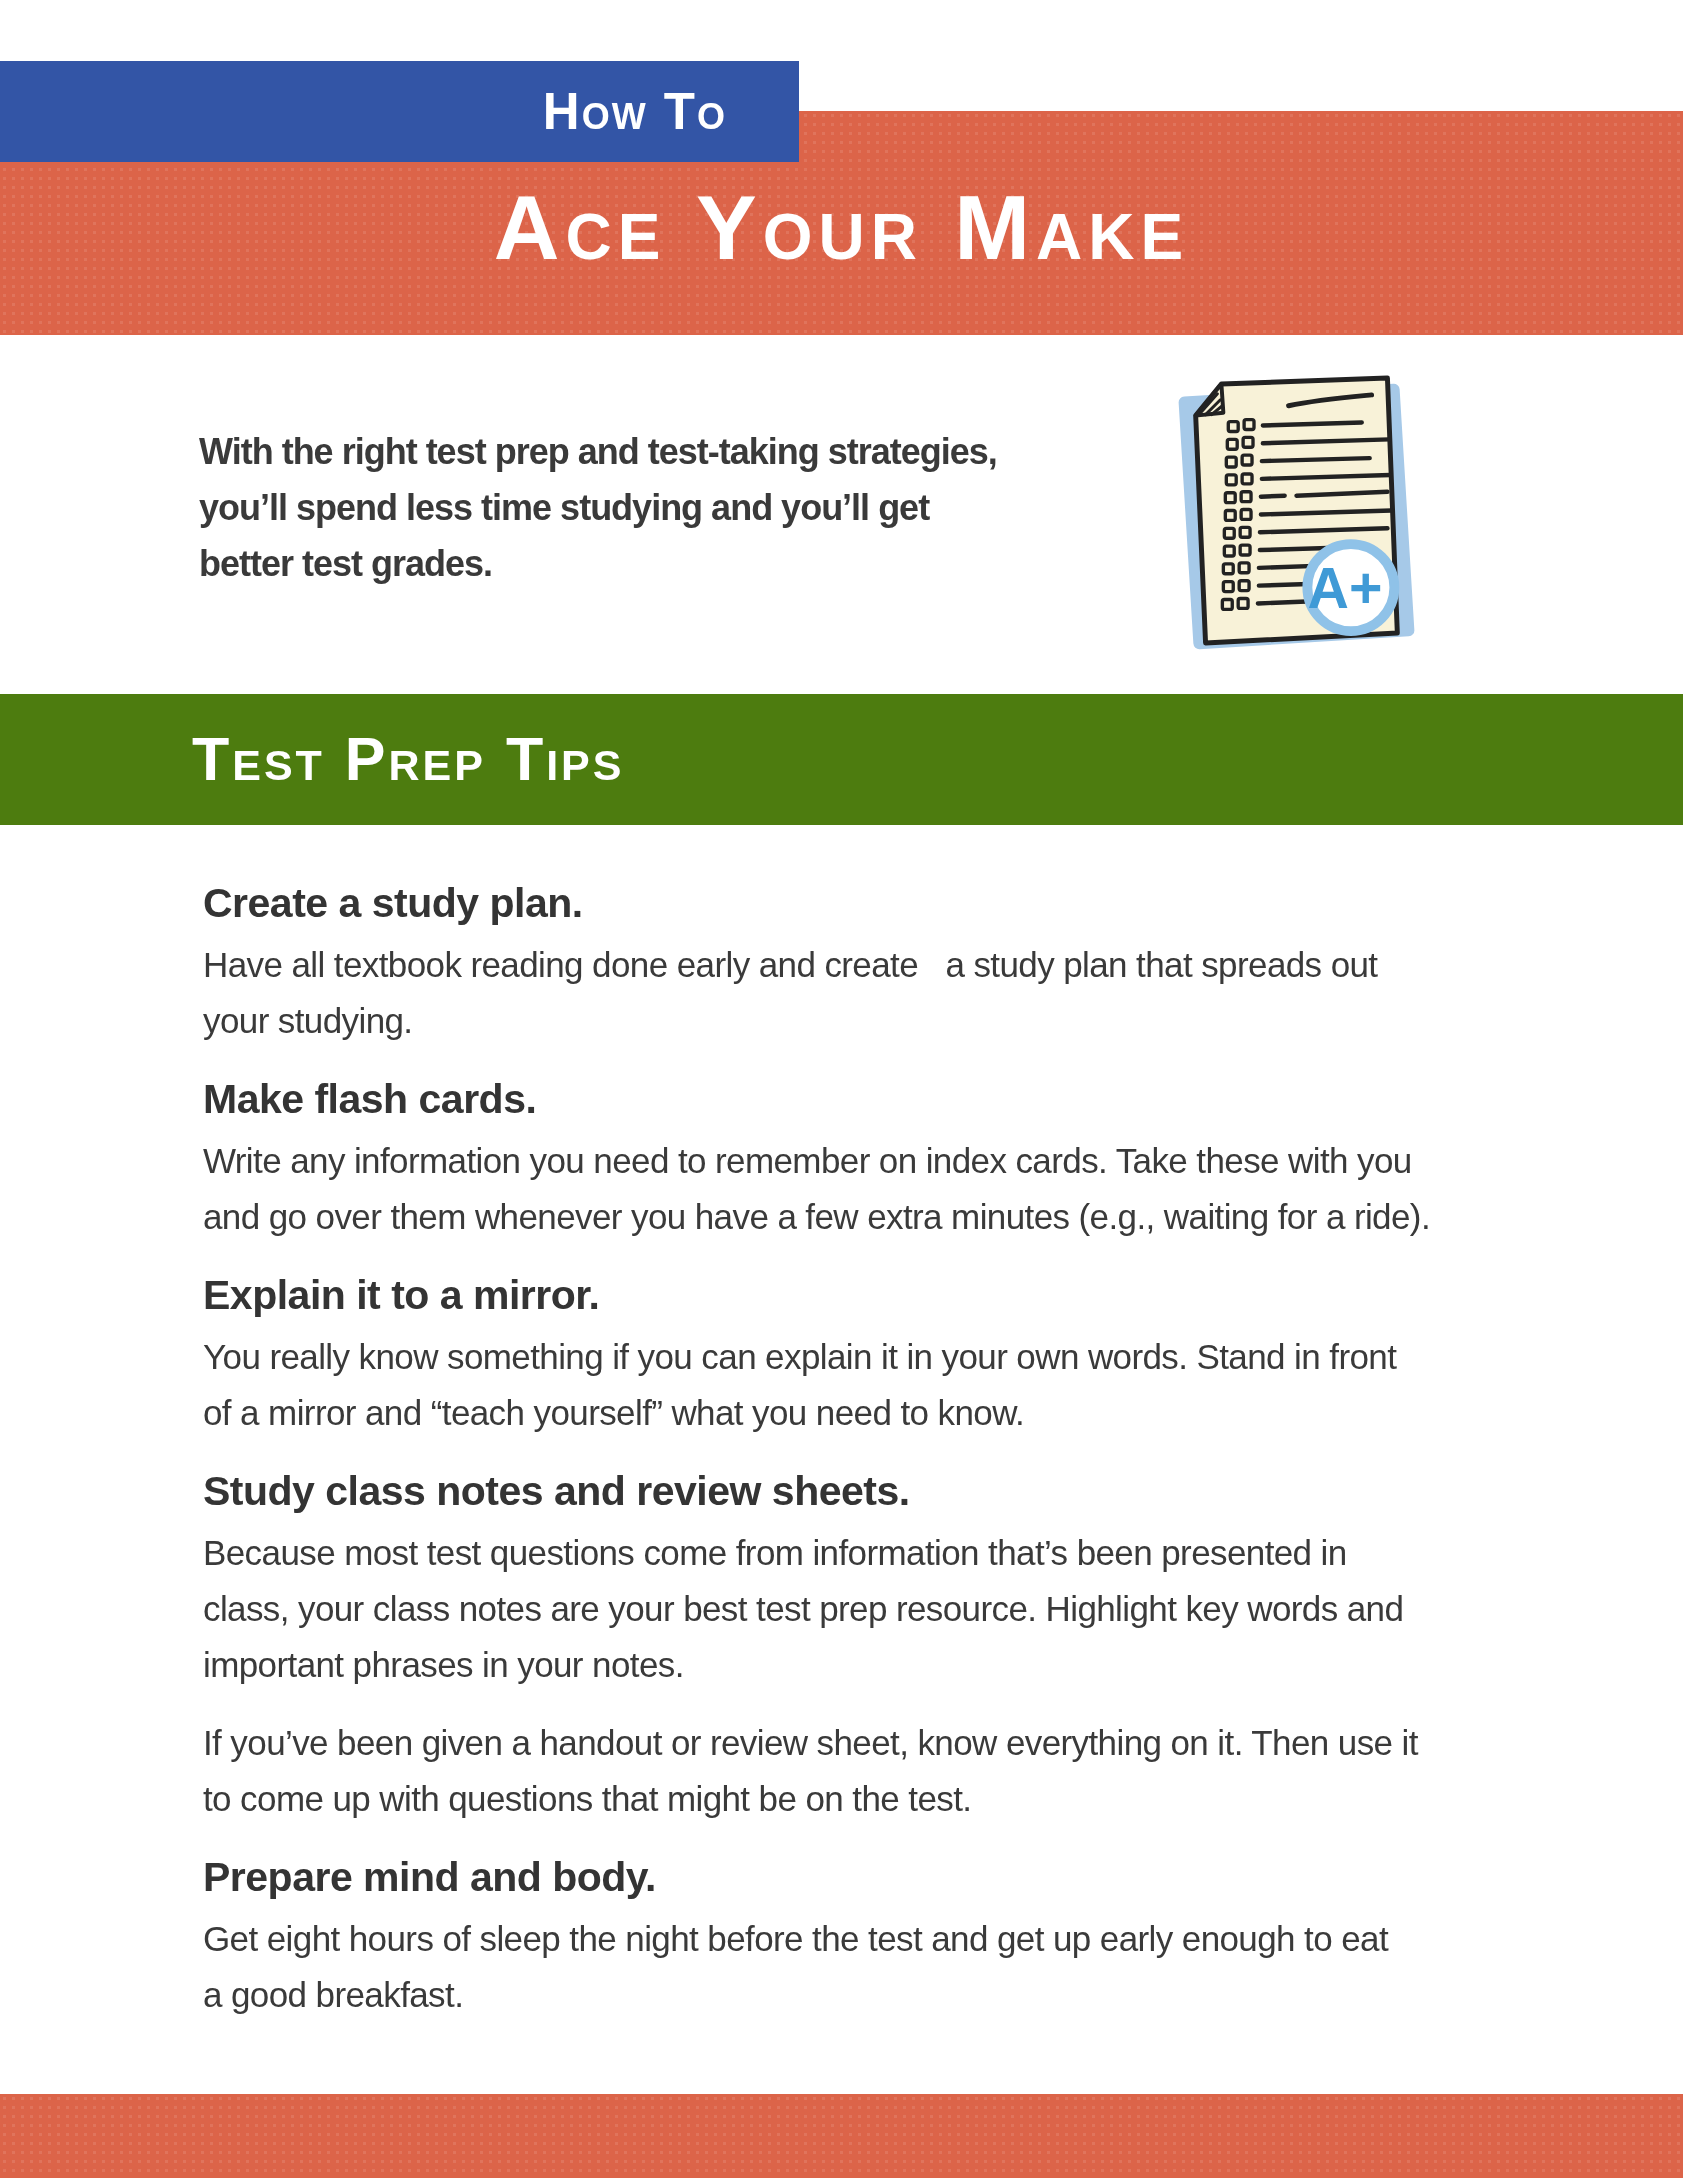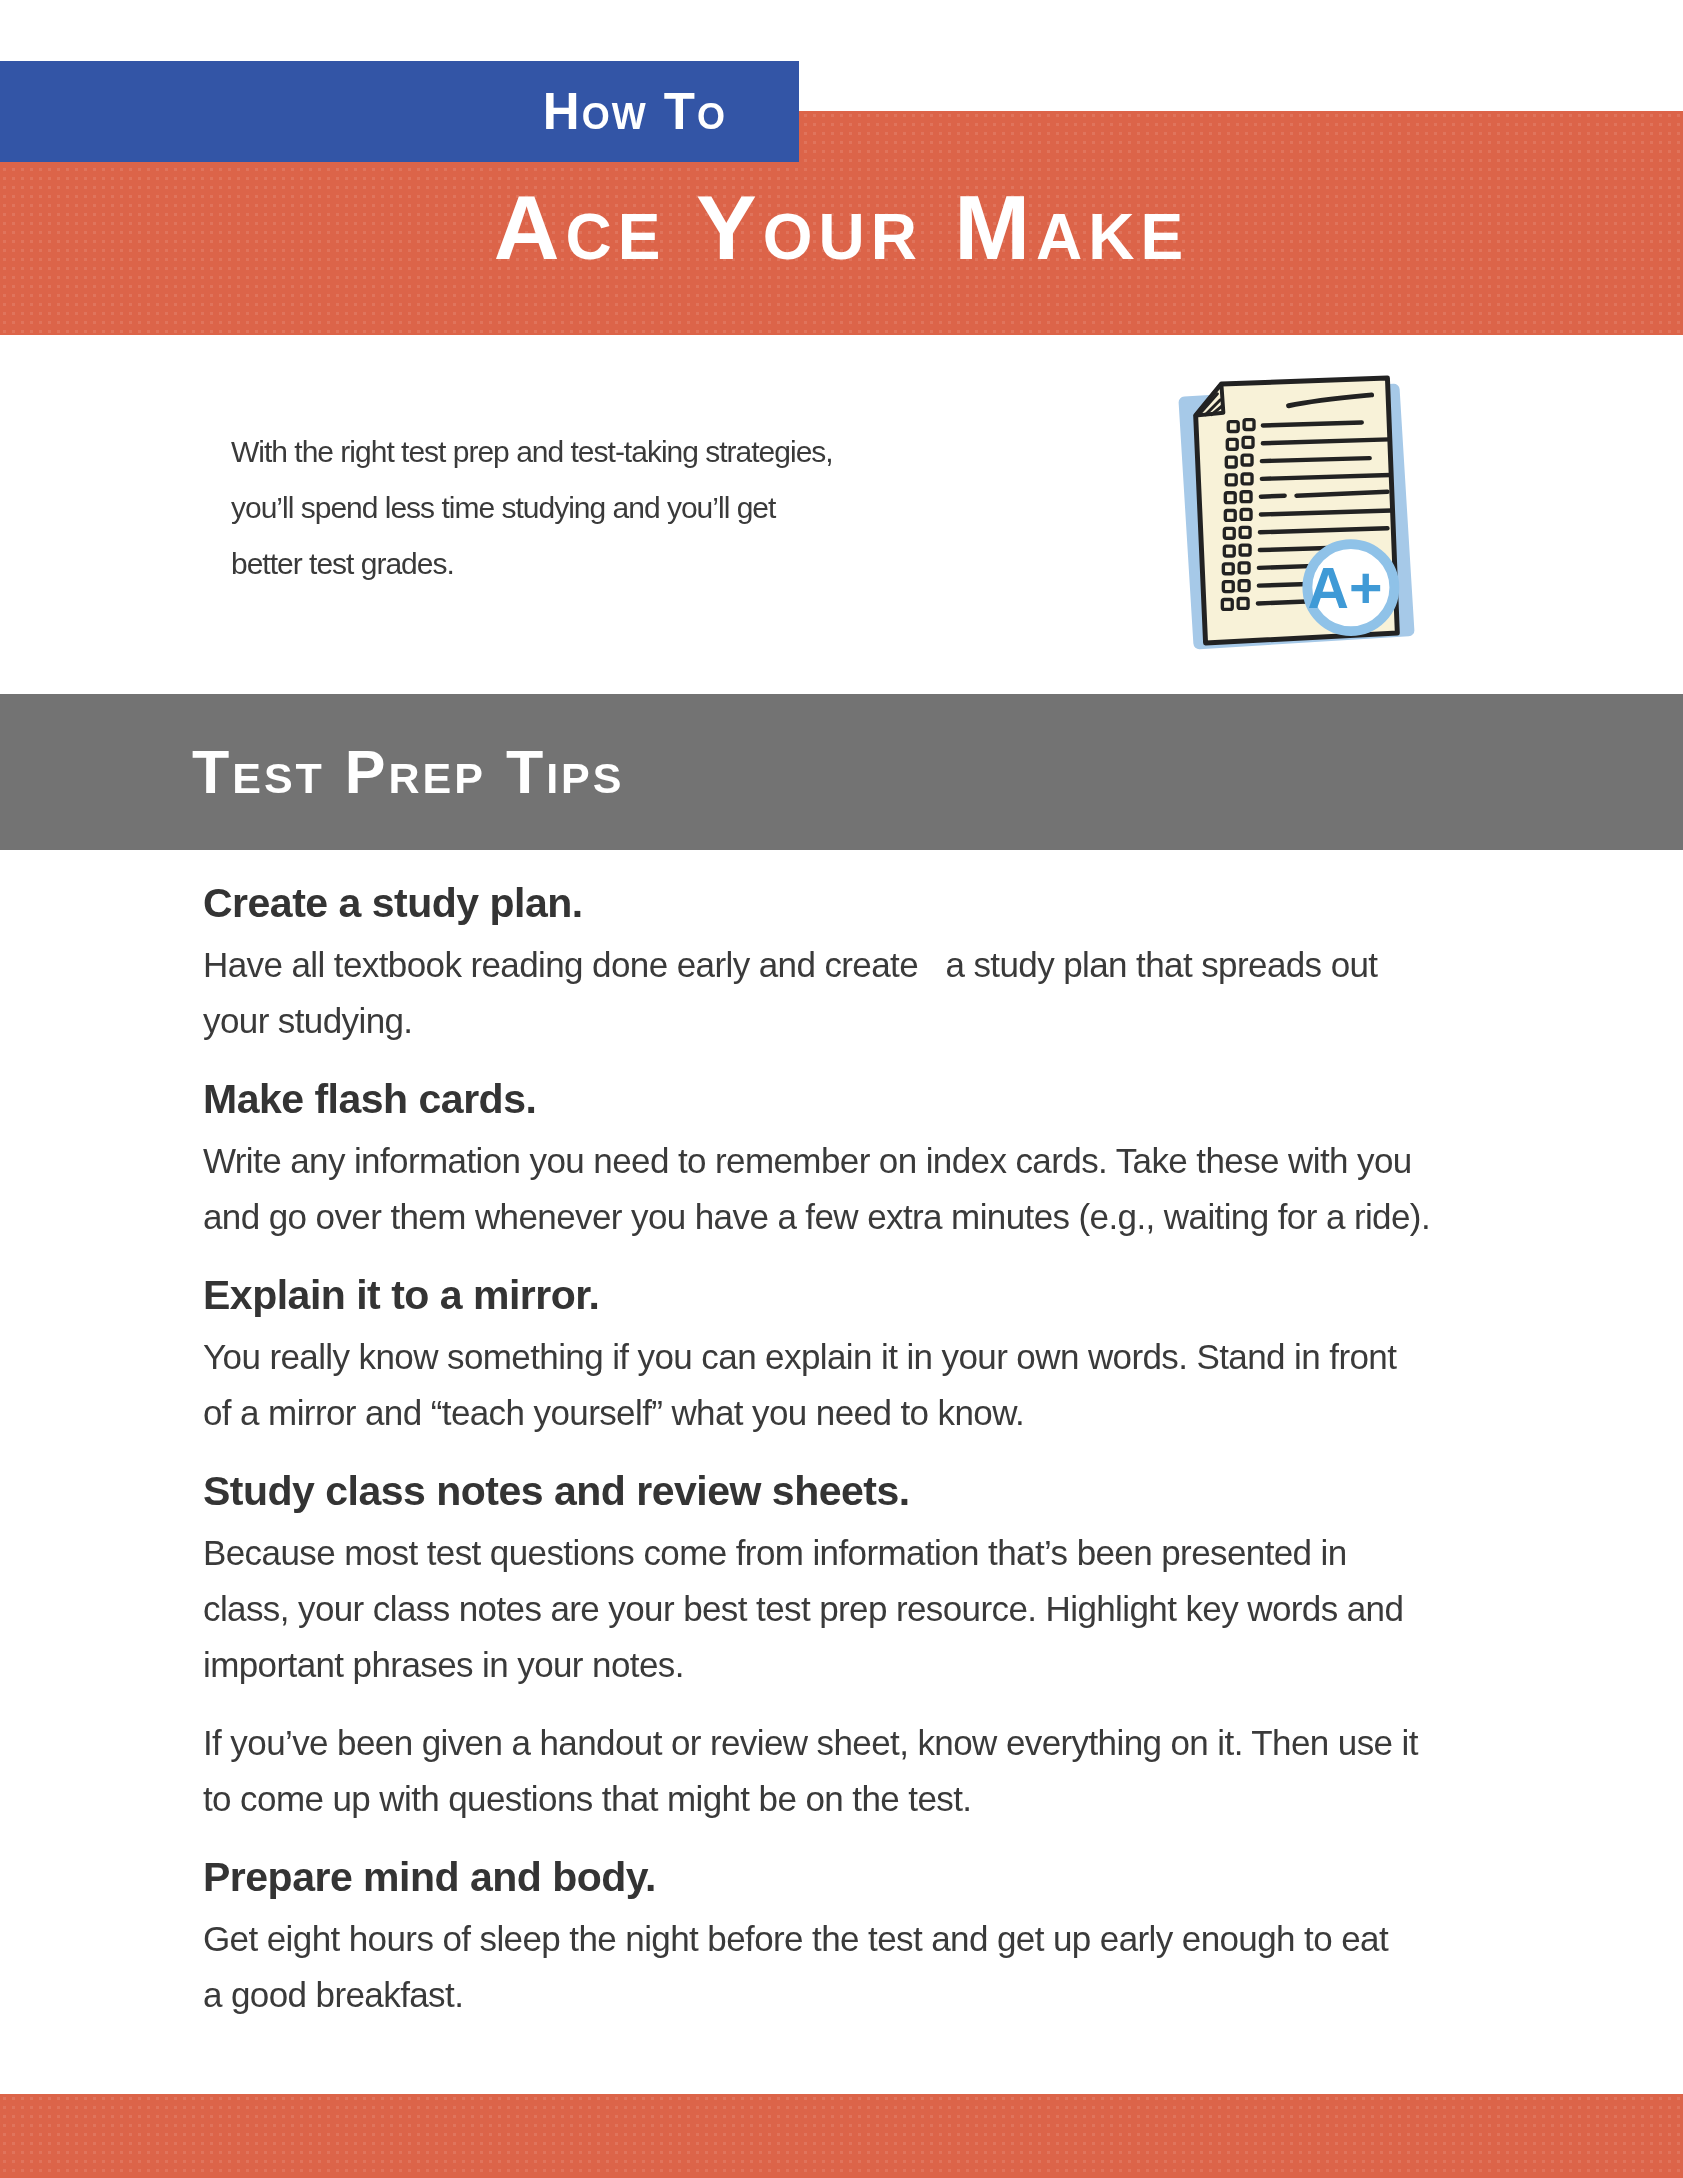--- a/index.html
+++ b/index.html
@@ -24,28 +24,28 @@
     background-size:9px 9px;
   }
   .title-banner .page-title {
     position:absolute; left:0; right:0; top:67px; text-align:center;
     color:#ffffff; font-weight:bold; font-variant:small-caps;
     font-size:91px; line-height:99px; letter-spacing:6px;
   }
   
   .intro {
     position:absolute; left:199px; top:424px;
-    font-size:30px; font-weight:normal; line-height:56px;
-    letter-spacing:-1px; white-space:pre; color:#3a3a3a;margin-left:32px;
+    font-size:36px; font-weight:bold; line-height:56px;
+    letter-spacing:-1px; white-space:pre; color:#3a3a3a;
   }
   .illustration { position:absolute; left:1168px; top:364px; }
   
   .section-banner {
-    position:absolute; left:0; top:694px; width:100%; height:156px;
-    background:#737373; display:flex; align-items:center; box-sizing:border-box;
+    position:absolute; left:0; top:694px; width:100%; height:131px;
+    background:#4d7c0f; display:flex; align-items:center; box-sizing:border-box;
     padding-left:192px;
   }
   .section-banner .section-title {
     color:#ffffff; font-weight:bold; font-variant:small-caps;
     font-size:61px; letter-spacing:3px; line-height:1;
   }
   
   .tips { position:absolute; left:203px; top:875px; width:1406px; }
   .tips h3 {
     font-size:41px; font-weight:bold; line-height:56px;

